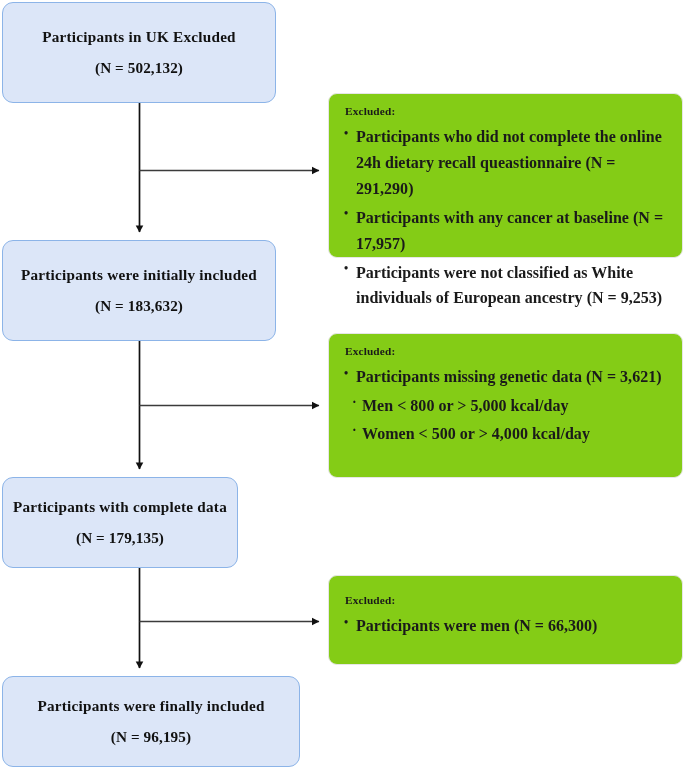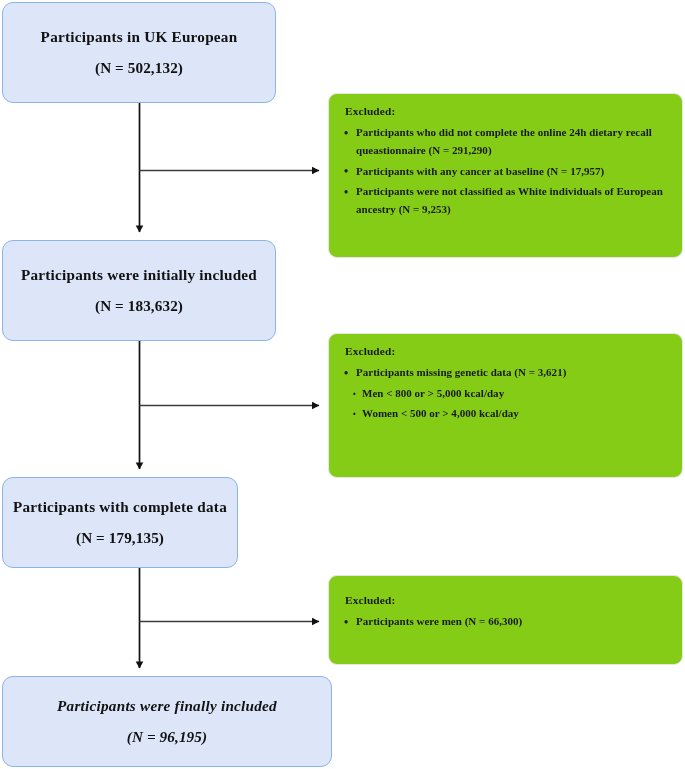--- a/index.html
+++ b/index.html
@@ -79,21 +79,21 @@
     padding-left: 2px;
   }
   .excl-list {
     list-style: none;
     margin: 0;
     padding: 0;
   }
   .excl-list li {
     position: relative;
     font-weight: bold;
-    font-size: 11px;
+    font-size: 16px;
     line-height: 1.62;
     padding-left: 13px;
     margin-bottom: 3px;
     letter-spacing: 0.02px;
   }
   .excl-list li.bullet::before {
     content: "\2022";
     position: absolute;
     left: 1px;
     top: -0.5px;
@@ -142,35 +142,35 @@
     </g>
     <g>
       <line x1="139.5" y1="405.5" x2="319" y2="405.5" stroke="#3b3b3b" stroke-width="1.6" marker-end="url(#arrowRight)"></line>
     </g>
     <g>
       <line x1="139.5" y1="621.5" x2="319" y2="621.5" stroke="#3b3b3b" stroke-width="1.6" marker-end="url(#arrowRight)"></line>
     </g>
   </svg>
 
   <div class="node-main" style="left:2px; top:2px; width:274px; height:101px;">
-    <div class="line1">Participants in UK European</div>
+    <div class="line1">Participants in UK Excluded</div>
     <div class="line2">(N = 502,132)</div>
   </div>
 
   <div class="node-main" style="left:2px; top:240px; width:274px; height:101px;">
     <div class="line1">Participants were initially included</div>
     <div class="line2">(N = 183,632)</div>
   </div>
 
   <div class="node-main" style="left:2px; top:477px; width:236px; height:91px;">
     <div class="line1">Participants with complete data</div>
     <div class="line2">(N = 179,135)</div>
   </div>
 
-  <div class="node-main" style="left:2px; top:676px; width:330px; height:91px;font-style:italic;">
+  <div class="node-main" style="left:2px; top:676px; width:298px; height:91px;">
     <div class="line1">Participants were finally included</div>
     <div class="line2">(N = 96,195)</div>
   </div>
 
   <div class="node-excl" style="left:328px; top:93px; width:355px; height:165px;">
     <div class="excl-title">Excluded:</div>
     <ul class="excl-list">
       <li class="bullet">Participants who did not complete the online 24h dietary recall queastionnaire (N = 291,290)</li>
       <li class="bullet">Participants with any cancer at baseline (N = 17,957)</li>
       <li class="bullet">Participants were not classified as White individuals of European ancestry (N = 9,253)</li>

